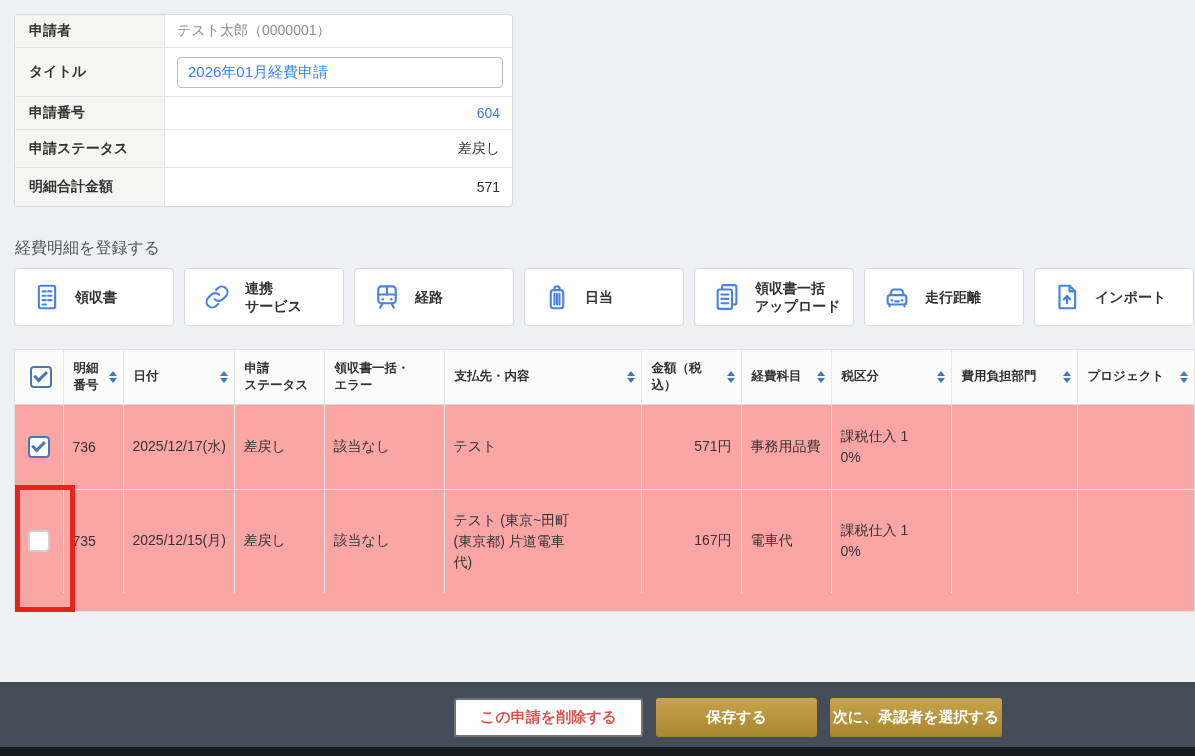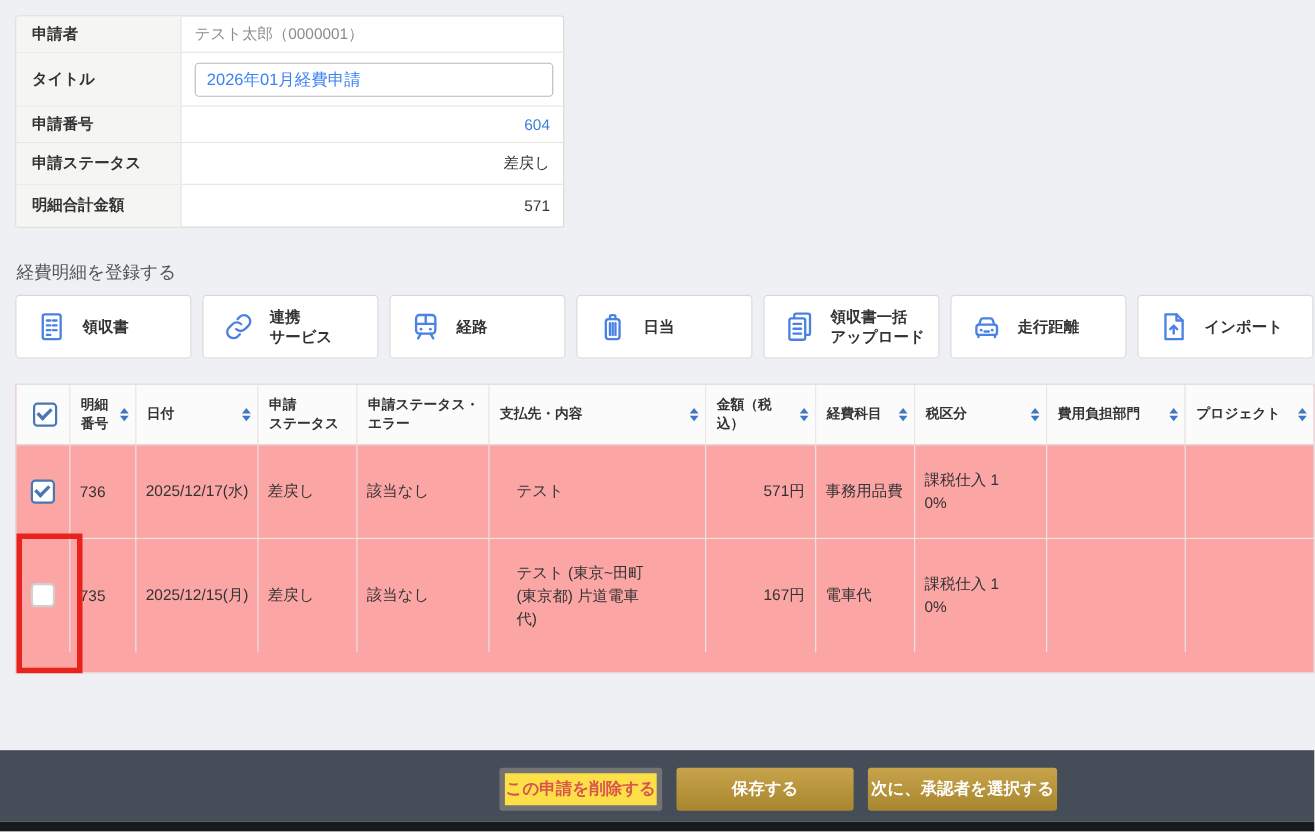--- a/index.html
+++ b/index.html
@@ -66,21 +66,21 @@
     padding:6px 6px 6px 10px; height:54px;
   }
   tbody td { font-size:14px; color:#333; padding:8px 9px; border-bottom:1px solid #e8e8e8; }
   tr.row-1 td { height:85px; }
   tr.row-2 td { height:104px; border-bottom:none; }
   .th-flex { display:flex; align-items:center; justify-content:space-between; gap:2px; }
   .th-lines span { display:block; line-height:1.35; }
   .td-center { text-align:center; }
   .td-right { text-align:right; }
   .td-nowrap { white-space:nowrap; }
-  .payee-text { display:inline-block; width:8.3em; line-height:1.5; vertical-align:middle;margin-left:16px; }
+  .payee-text { display:inline-block; width:8.3em; line-height:1.5; vertical-align:middle; }
   .tax-text { display:inline-block; width:5.1em; word-break:break-all; line-height:1.5; vertical-align:middle; }
 
   
   .sort { display:inline-flex; flex-direction:column; gap:2px; flex:0 0 auto; cursor:pointer; }
   .sort .up { width:0; height:0; border-left:4px solid transparent; border-right:4px solid transparent; border-bottom:5px solid #3e78c0; }
   .sort .dn { width:0; height:0; border-left:4px solid transparent; border-right:4px solid transparent; border-top:5px solid #3e78c0; }
 
   
   .checkbox {
     width:22px; height:22px; border-radius:4px; background:#fff; margin:0 auto;
@@ -101,21 +101,21 @@
   }
 
   
   .footer { position:absolute; left:0; top:682px; width:1195px; height:65px; background:#454d58; }
   .footer-btns { position:absolute; left:454px; top:16px; display:flex; gap:13px; }
   .footer-btn {
     height:39px; border-radius:3px; font-size:15px; font-weight:bold; cursor:pointer;
     display:flex; align-items:center; justify-content:center;
     font-family:"Liberation Sans","DejaVu Sans",sans-serif;
   }
-  .btn-delete { width:148px; background:#fde047; color:#d9534f; border:5px solid #737373; }
+  .btn-delete { width:189px; background:#ffffff; color:#d9534f; border:2px solid #737373; }
   .btn-gold { border:none; color:#fff; background:linear-gradient(#c7a44b,#a8862e); }
   .btn-save { width:161px; }
   .btn-next { width:172px; }
   .bottom-strip { position:absolute; left:0; top:747px; width:1195px; height:9px; background:#17191c; }
 </style>
 </head>
 <body>
 
 <div class="form-card">
   <div class="form-row h43">
@@ -291,21 +291,21 @@
           </div>
         </th>
         <th>
           <span class="th-lines">
             <span>申請</span>
             <span>ステータス</span>
           </span>
         </th>
         <th>
           <span class="th-lines">
-            <span>申請ステータス・</span>
+            <span>領収書一括・</span>
             <span>エラー</span>
           </span>
         </th>
         <th>
           <div class="th-flex">
             <span>支払先・内容</span>
             <span class="sort">
                 <i class="up"></i>
                 <i class="dn"></i>
               </span>

